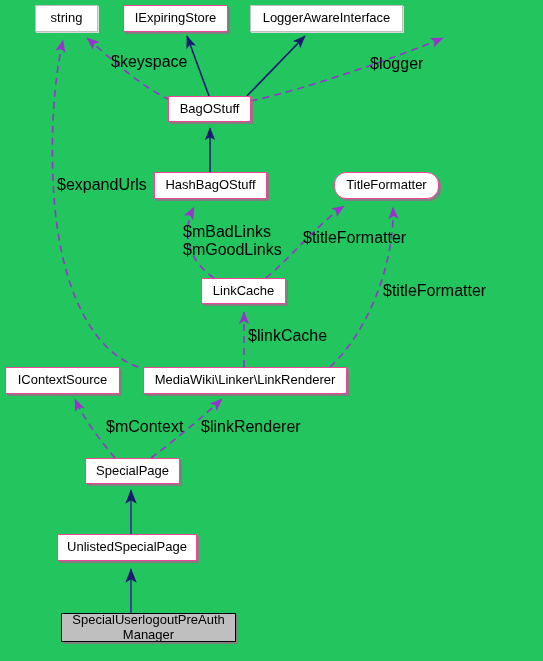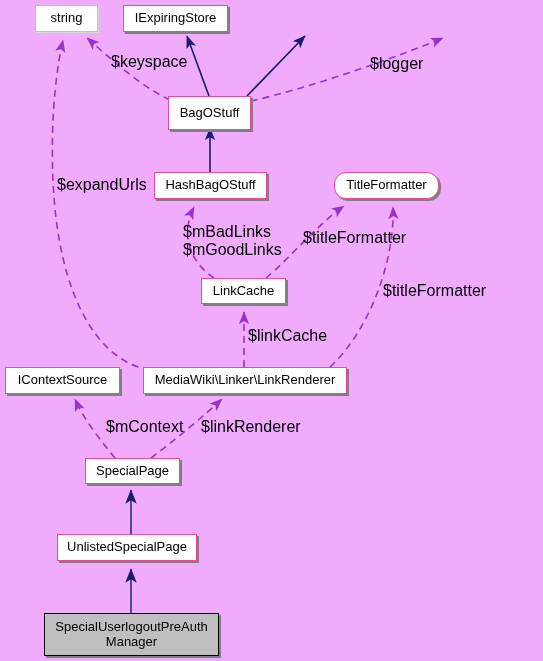--- a/index.html
+++ b/index.html
@@ -7,21 +7,21 @@
     padding: 0;
     background: #ffffff;
   }
   body {
     font-family: "Liberation Sans", sans-serif;
   }
   #diagram-root {
     position: relative;
     width: 543px;
     height: 661px;
-    background: #f0abfc;
+    background: #22c55e;
     overflow: hidden;
     text-decoration: underline;
   }
   #edge-layer {
     position: absolute;
     left: 0;
     top: 0;
     width: 543px;
     height: 661px;
   }
@@ -102,39 +102,40 @@
 
     <path d="M131,536 L131,490" fill="none" stroke="#3b3b8f" stroke-width="1.8" marker-end="url(#arrow-navy)"></path>
 
     <path d="M131,613 L131,569" fill="none" stroke="#3b3b8f" stroke-width="1.8" marker-end="url(#arrow-navy)"></path>
   </svg>
 
   <div class="node plain" style="left:35px;  top:5px;   width:63px;  height:27px;">string</div>
 
   <div class="node solid" style="left:123px; top:5px;   width:105px; height:27px;">IExpiringStore</div>
 
+  <div class="node plain" style="left:250px; top:5px;   width:153px; height:27px;">LoggerAwareInterface</div>
 
 
-  <div class="node solid" style="left:168px; top:96px;  width:83px;  height:34px;">BagOStuff</div>
+  <div class="node solid" style="left:168px; top:96px;  width:83px;  height:26px;">BagOStuff</div>
 
   <div class="node solid" style="left:154px; top:172px; width:113px; height:27px;">HashBagOStuff</div>
 
   <div class="node solid" style="left:334px; top:172px; width:105px; height:27px;border-radius:12px;">TitleFormatter</div>
 
   <div class="node solid" style="left:201px; top:278px; width:85px;  height:26px;">LinkCache</div>
 
   <div class="node solid" style="left:5px;   top:367px; width:115px; height:27px;">IContextSource</div>
 
   <div class="node solid" style="left:143px; top:367px; width:204px; height:27px;">MediaWiki\Linker\LinkRenderer</div>
 
   <div class="node solid" style="left:85px;  top:458px; width:95px;  height:26px;">SpecialPage</div>
 
   <div class="node solid" style="left:57px;  top:534px; width:140px; height:27px;">UnlistedSpecialPage</div>
 
-  <div class="node current" style="left:44px; top:613px; width:175px; height:43px;">SpecialUserlogoutPreAuth
+  <div class="node current" style="left:61px; top:613px; width:175px; height:29px;">SpecialUserlogoutPreAuth
 Manager</div>
 
   <div class="edge-label" style="left:111px; top:53px;">$keyspace</div>
 
   <div class="edge-label" style="left:370px; top:55px;">$logger</div>
 
   <div class="edge-label" style="left:57px;  top:176px;">$expandUrls</div>
 
   <div class="edge-label" style="left:183px; top:223px;">$mBadLinks
 $mGoodLinks</div>

